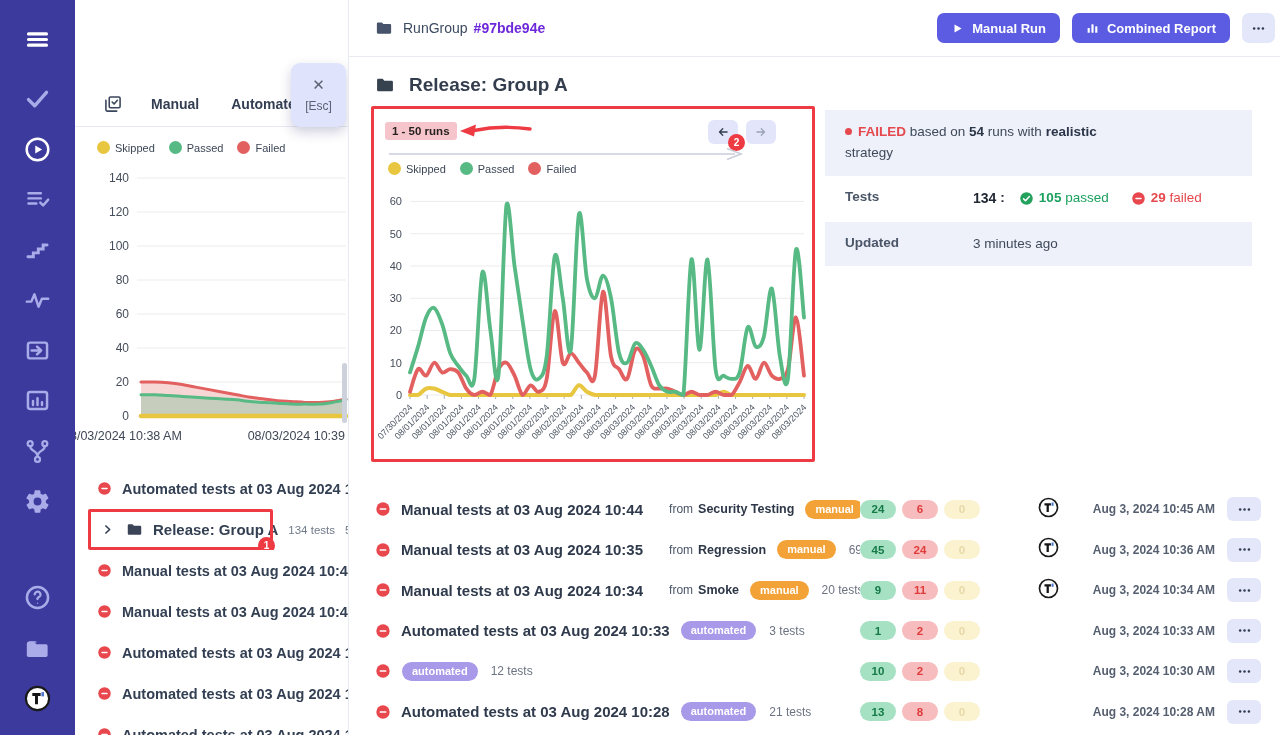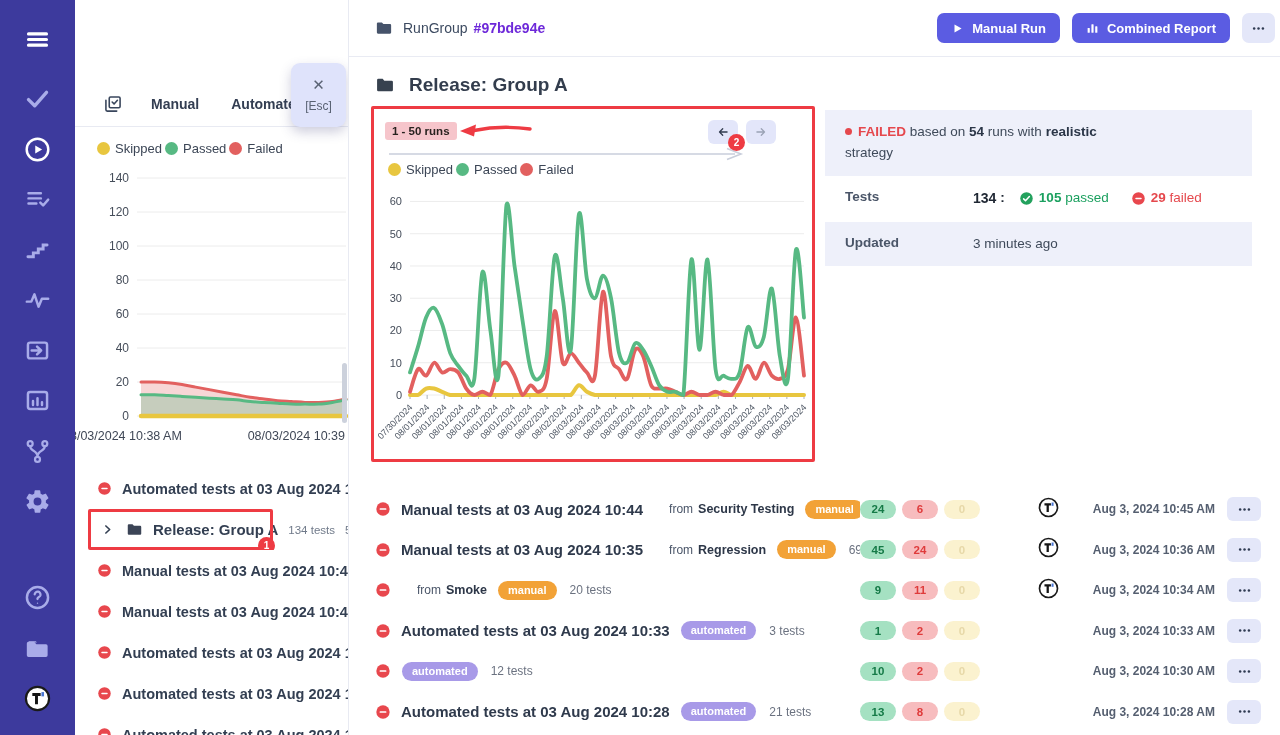--- a/index.html
+++ b/index.html
@@ -22,21 +22,21 @@
   .p-title .proj { color:#3a4961; }
   .p-title .sep { color:#8b94a5; font-weight:normal; padding:0 5px; }
   .p-title .sect { color:#1e2836; }
   .tabs { position:absolute; top:82px; left:0; right:0; height:45px; border-bottom:1px solid #e8eaf2; display:flex; align-items:center; padding-left:28px; }
   .tab-icn { color:#39465c; width:20px; height:20px; margin-right:28px; }
   .tab-icn svg { width:20px; height:20px; }
   .tab { background:none; border:none; font-family:inherit; font-size:14px; font-weight:bold; color:#333e52; margin-right:32px; cursor:pointer; }
   .esc-tip { position:absolute; top:63px; right:2px; width:55px; height:64px; background:#dfe3fb; border-radius:9px; box-shadow:0 5px 12px rgba(60,60,120,.25); z-index:6; display:flex; flex-direction:column; align-items:center; justify-content:center; }
   .esc-x { background:none; border:none; font-size:15px; color:#596273; cursor:pointer; line-height:1; }
   .esc-lbl { font-size:12px; color:#596273; margin-top:7px; }
-  .legend { display:flex; align-items:center; gap:3px; font-size:13px; color:#3c4656; }
+  .legend { display:flex; align-items:center; gap:14px; font-size:11px; color:#3c4656; }
   .legend .li { display:flex; align-items:center; gap:5px; }
   .legend .dot { width:13px; height:13px; border-radius:50%; }
   #mini-legend { position:absolute; top:141px; left:22px; }
   #mini-chart { position:absolute; top:158px; left:0; }
   .mini-x { position:absolute; top:429px; left:-12px; right:3px; display:flex; justify-content:space-between; font-size:12.5px; color:#3f4756; white-space:nowrap; }
   .l-list { position:absolute; top:468px; left:0; right:0; bottom:0; }
   .l-row { height:41px; display:flex; align-items:center; padding-left:22px; white-space:nowrap; overflow:hidden; cursor:pointer; }
   .l-row .mini-icn svg { width:15px; height:15px; }
   .l-row .lbl { font-size:14.5px; font-weight:bold; color:#333f52; margin-left:10px; }
   .l-row.group { position:relative; padding-left:26px; }
@@ -607,20 +607,21 @@
           </button>
         </div>
         <div class="r-row">
           <div class="r-left">
             <span class="icn mini-icn">
               <svg viewBox="0 0 24 24">
                 <circle cx="12" cy="12" r="10" fill="#e8474d"></circle>
                 <rect x="6.8" y="10.7" width="10.4" height="2.6" rx="1.3" fill="#ffffff"></rect>
               </svg>
             </span>
+            <span class="r-title">Manual tests at 03 Aug 2024 10:34</span>
             <span class="r-from">from</span>
             <span class="r-src">Smoke</span>
             <span class="rbadge manual">manual</span>
             <span class="r-tests">20 tests</span>
           </div>
           <div class="chips">
             <span class="chip pass">9</span>
             <span class="chip fail">11</span>
             <span class="chip skip">0</span>
           </div>

